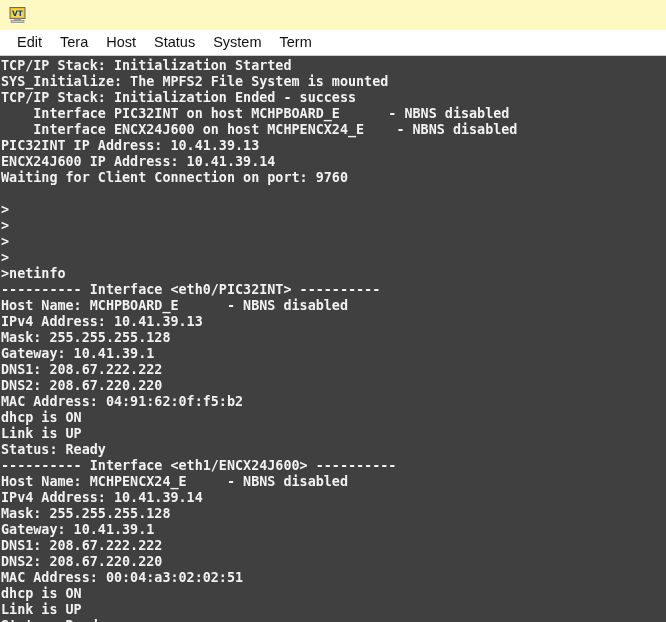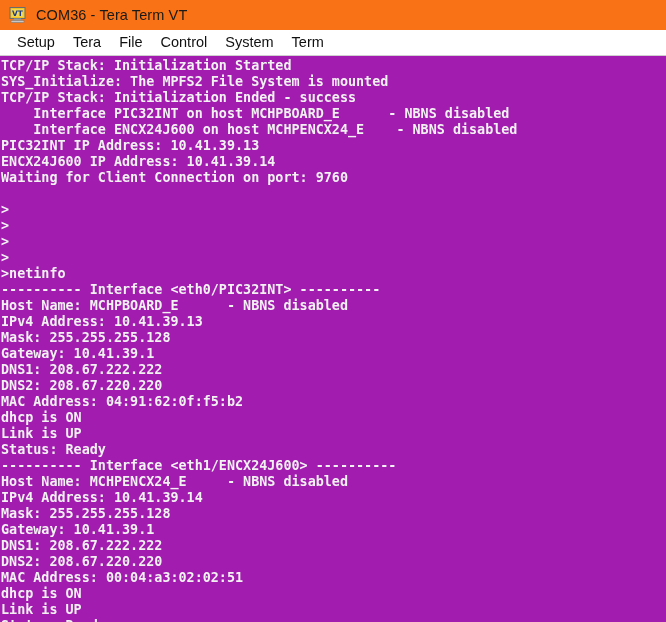--- a/index.html
+++ b/index.html
@@ -19,21 +19,21 @@
     height: 622px;
     display: flex;
     flex-direction: column;
     background: #ffffff;
     position: relative;
   }
   
   #title-bar {
     height: 30px;
     min-height: 30px;
-    background: #f97316;
+    background: #fef9c3;
     display: flex;
     align-items: center;
     padding-left: 9px;
     box-sizing: border-box;
   }
   #app-icon {
     width: 17px;
     height: 16px;
     margin-right: 10px;
     flex: 0 0 auto;
@@ -61,21 +61,21 @@
     font-family: "Liberation Sans", sans-serif;
     font-size: 14.5px;
     color: #111111;
     padding: 1px 9px 2px 9px;
     white-space: nowrap;
     cursor: default;
   }
   
   #terminal {
     flex: 1 1 auto;
-    background: #a21caf;
+    background: #404040;
     overflow: hidden;
     position: relative;
     padding: 0;
   }
   #terminal-screen {
     font-family: "DejaVu Sans Mono", "Liberation Mono", monospace;
     font-size: 13.6px;
     line-height: 16px;
     font-weight: bold;
     color: #f2f2f2;
@@ -99,28 +99,27 @@
   <div id="title-bar">
     <span id="app-icon">
       <svg width="17" height="16" viewBox="0 0 17 16" xmlns="http://www.w3.org/2000/svg">
         <rect x="1" y="0.5" width="15" height="11" fill="#efc125" stroke="#6b6b6b" stroke-width="1"></rect>
         <rect x="2.5" y="2" width="12" height="8" fill="#f5d54a"></rect>
         <text x="8.5" y="9" font-family="DejaVu Sans, sans-serif" font-size="7.5" font-weight="bold" fill="#1a3b8c" text-anchor="middle">VT</text>
         <rect x="5" y="11.5" width="7" height="2" fill="#9a9a9a"></rect>
         <rect x="2" y="13.5" width="13" height="2" fill="#c8c8c8" stroke="#7a7a7a" stroke-width="0.6"></rect>
       </svg>
     </span>
-    <span id="title-text">COM36 - Tera Term VT</span>
   </div>
 
   <div id="menu-bar">
-    <div class="menu-item">Setup</div>
+    <div class="menu-item">Edit</div>
     <div class="menu-item">Tera</div>
-    <div class="menu-item">File</div>
-    <div class="menu-item">Control</div>
+    <div class="menu-item">Host</div>
+    <div class="menu-item">Status</div>
     <div class="menu-item">System</div>
     <div class="menu-item">Term</div>
   </div>
 
   <div id="terminal">
     <div id="terminal-screen"><div class="term-line">TCP/IP Stack: Initialization Started</div><div class="term-line">SYS_Initialize: The MPFS2 File System is mounted</div><div class="term-line">TCP/IP Stack: Initialization Ended - success</div><div class="term-line">    Interface PIC32INT on host MCHPBOARD_E      - NBNS disabled</div><div class="term-line">    Interface ENCX24J600 on host MCHPENCX24_E    - NBNS disabled</div><div class="term-line">PIC32INT IP Address: 10.41.39.13</div><div class="term-line">ENCX24J600 IP Address: 10.41.39.14</div><div class="term-line">Waiting for Client Connection on port: 9760</div><div class="term-line">&nbsp;</div><div class="term-line">&gt;</div><div class="term-line">&gt;</div><div class="term-line">&gt;</div><div class="term-line">&gt;</div><div class="term-line">&gt;netinfo</div><div class="term-line">---------- Interface &lt;eth0/PIC32INT&gt; ----------</div><div class="term-line">Host Name: MCHPBOARD_E      - NBNS disabled</div><div class="term-line">IPv4 Address: 10.41.39.13</div><div class="term-line">Mask: 255.255.255.128</div><div class="term-line">Gateway: 10.41.39.1</div><div class="term-line">DNS1: 208.67.222.222</div><div class="term-line">DNS2: 208.67.220.220</div><div class="term-line">MAC Address: 04:91:62:0f:f5:b2</div><div class="term-line">dhcp is ON</div><div class="term-line">Link is UP</div><div class="term-line">Status: Ready</div><div class="term-line">---------- Interface &lt;eth1/ENCX24J600&gt; ----------</div><div class="term-line">Host Name: MCHPENCX24_E     - NBNS disabled</div><div class="term-line">IPv4 Address: 10.41.39.14</div><div class="term-line">Mask: 255.255.255.128</div><div class="term-line">Gateway: 10.41.39.1</div><div class="term-line">DNS1: 208.67.222.222</div><div class="term-line">DNS2: 208.67.220.220</div><div class="term-line">MAC Address: 00:04:a3:02:02:51</div><div class="term-line">dhcp is ON</div><div class="term-line">Link is UP</div><div class="term-line">Status: Ready</div></div>
   </div>
 
 </div>
 

